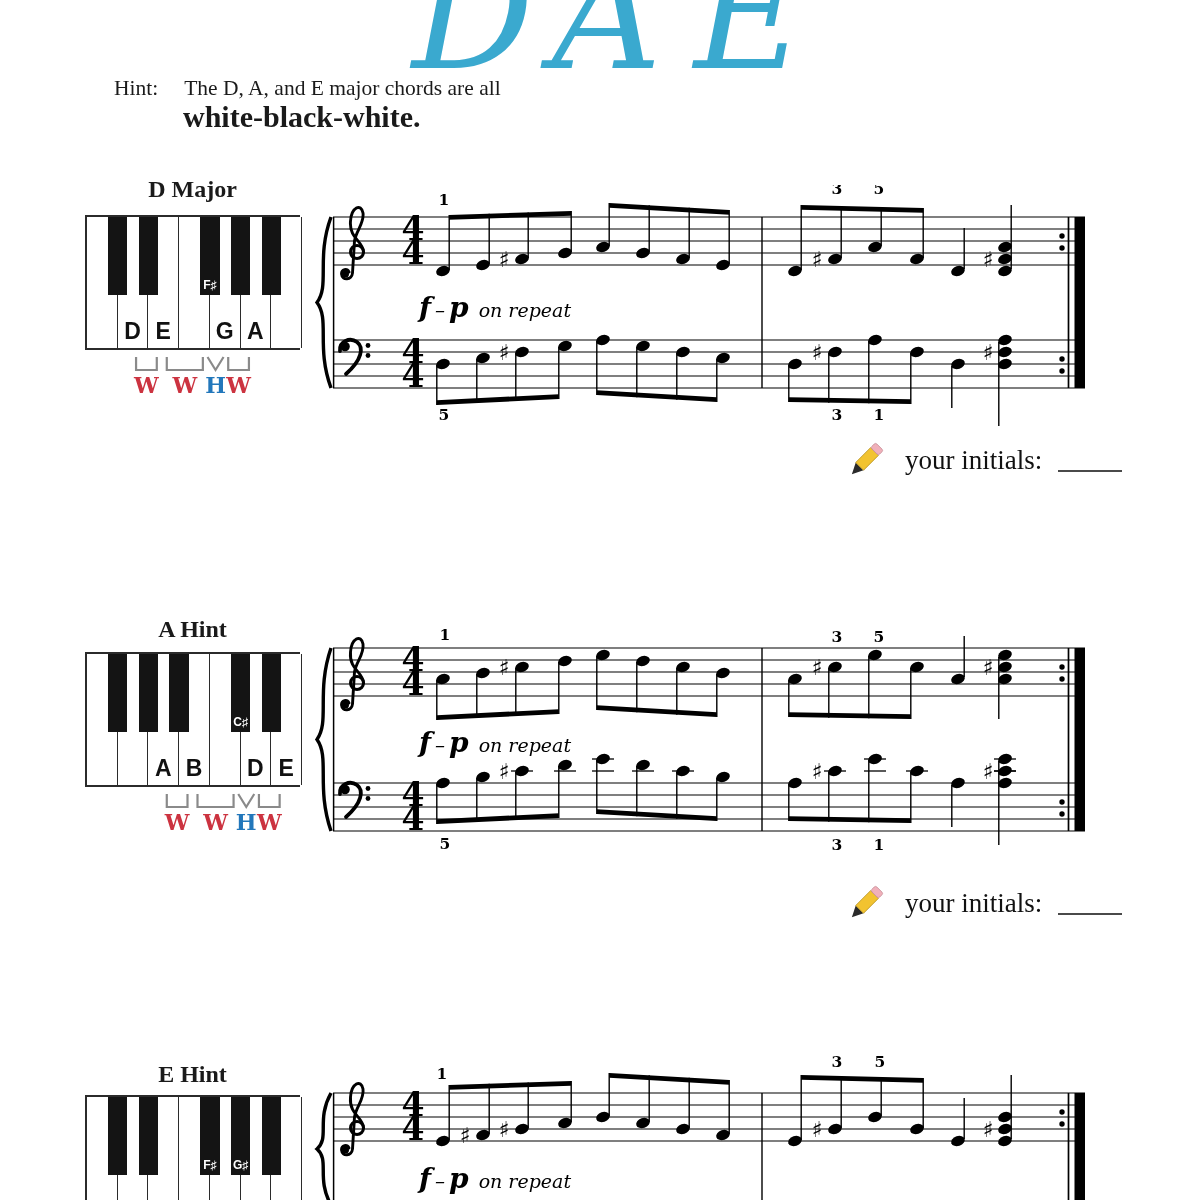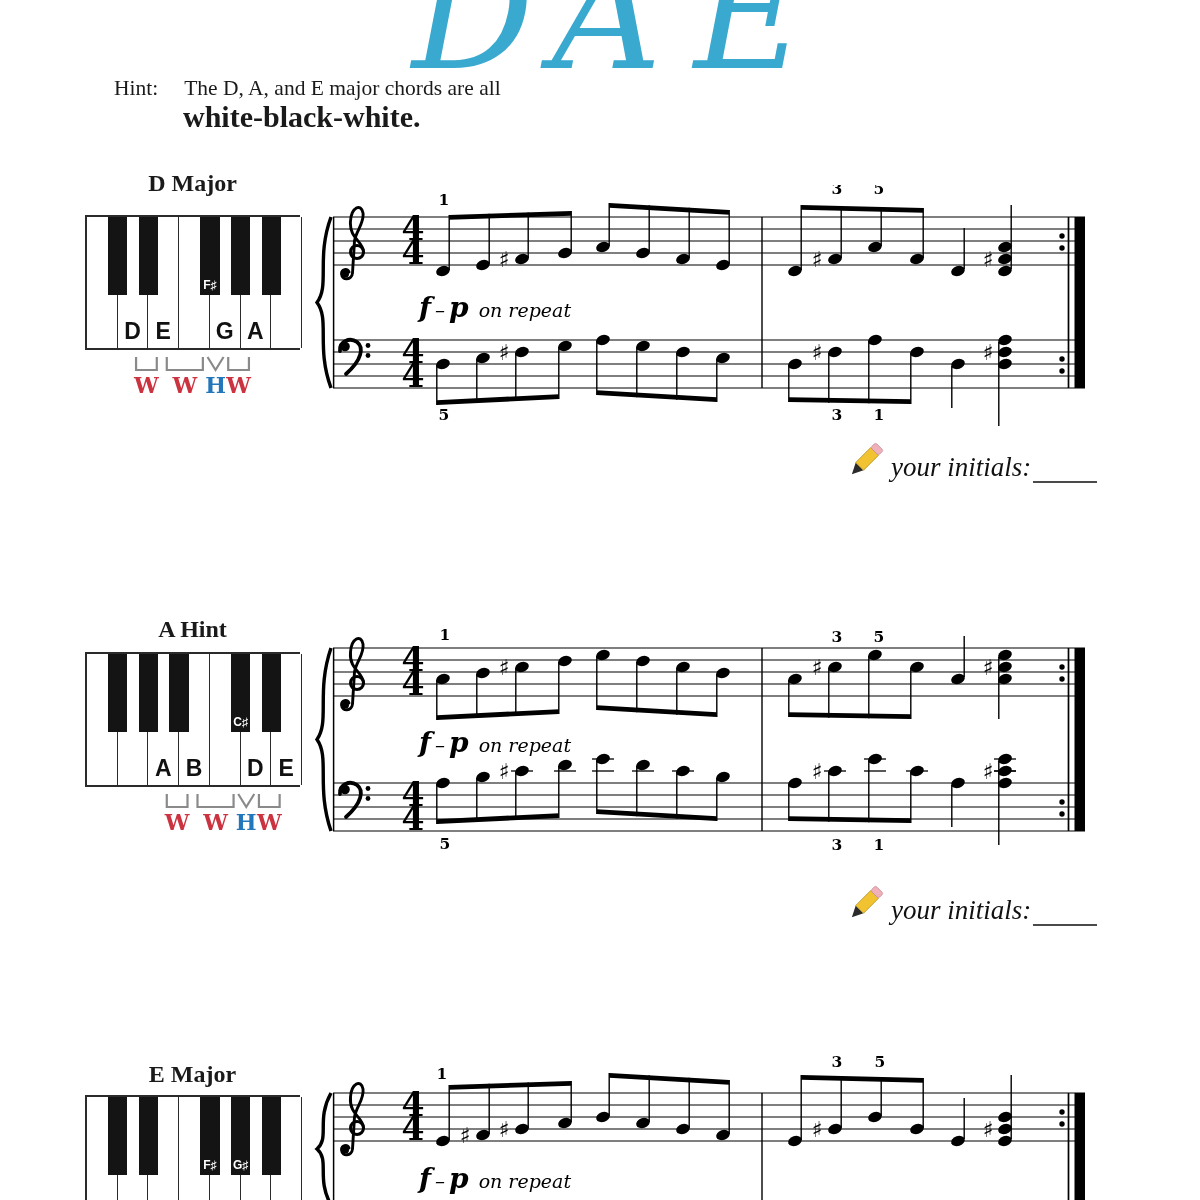--- a/index.html
+++ b/index.html
@@ -14,38 +14,38 @@
   .kb{position:absolute;left:85px;width:215px;height:135px;border:2px solid #2b2b2b;
       box-sizing:border-box;background:#fff;}
   .wk{position:absolute;top:0;height:100%;border-right:1.6px solid #2b2b2b;box-sizing:border-box;background:#fff;}
   .wk span{position:absolute;bottom:3px;left:0;width:100%;text-align:center;
            font-family:"Liberation Sans",sans-serif;font-weight:bold;font-size:23px;color:#111;}
   .bk{position:absolute;top:0;width:19.5px;height:78px;background:#141414;z-index:2;}
   .bk span{position:absolute;bottom:3px;left:0;width:100%;text-align:center;color:#fff;
            font-family:"Liberation Sans",sans-serif;font-weight:bold;font-size:12px;}
   .steps-svg{position:absolute;left:85px;}
   .sys-svg{position:absolute;left:310px;}
-  .initials{position:absolute;display:flex;align-items:flex-end;gap:2px;font-size:27px;color:#111;font-style:italic;}
+  .initials{position:absolute;display:flex;align-items:center;gap:16px;font-size:27px;color:#111;}
   .initials .line{display:inline-block;width:64px;height:22px;border-bottom:2.5px solid #4a4a4a;}
 </style>
 </head>
 <body>
 
 <div id="page">
   <div>
     <span class="bigletter" style="left: 412px; color: rgb(58, 169, 207);">D</span>
     <span class="bigletter" style="left: 552px; color: rgb(58, 169, 207);">A</span>
     <span class="bigletter" style="left: 694px; color: rgb(58, 169, 207);">E</span>
   </div>
   <div id="hintRow">
     <span id="hintLabel">Hint:</span><span>The D, A, and E major chords are all</span>
   </div>
   <div id="hintBold">white-black-white.</div>
   <div id="content">
-      <div class="sec-title" style="top:170px">D Major</div>
+      <div class="sec-title" style="top:176px">D Major</div>
       <div class="kb" style="top:215px">
         <div class="wk" style="left:0.00px;width:30.71px"></div>
         <div class="wk" style="left:30.71px;width:30.71px">
           <span>D</span>
         </div>
         <div class="wk" style="left:61.43px;width:30.71px">
           <span>E</span>
         </div>
         <div class="wk" style="left:92.14px;width:30.71px"></div>
         <div class="wk" style="left:122.86px;width:30.71px">
@@ -362,21 +362,21 @@
     <svg width="46" height="46" viewBox="0 0 46 46">
       <g transform="rotate(-45 23 23)">
         <polygon points="3,23 14,17.5 14,28.5" fill="#2a2a2a"></polygon>
         <rect x="14" y="17.5" width="21" height="11" fill="#f2c330" stroke="#b8941f" stroke-width="0.8"></rect>
         <rect x="35" y="17.5" width="7" height="11" rx="2" fill="#f0b0ba" stroke="#c9909a" stroke-width="0.8"></rect>
       </g>
         </svg>
     <span>your initials:</span>
     <span class="line"></span>
   </div>
-      <div class="sec-title" style="top:1061px">E Major</div>
+      <div class="sec-title" style="top:1061px">E Hint</div>
       <div class="kb" style="top:1095px">
         <div class="wk" style="left:0.00px;width:30.71px"></div>
         <div class="wk" style="left:30.71px;width:30.71px"></div>
         <div class="wk" style="left:61.43px;width:30.71px"></div>
         <div class="wk" style="left:92.14px;width:30.71px"></div>
         <div class="wk" style="left:122.86px;width:30.71px"></div>
         <div class="wk" style="left:153.57px;width:30.71px"></div>
         <div class="wk" style="left:184.29px;width:30.71px"></div>
         <div class="bk" style="left:20.96px"></div>
         <div class="bk" style="left:51.68px"></div>

